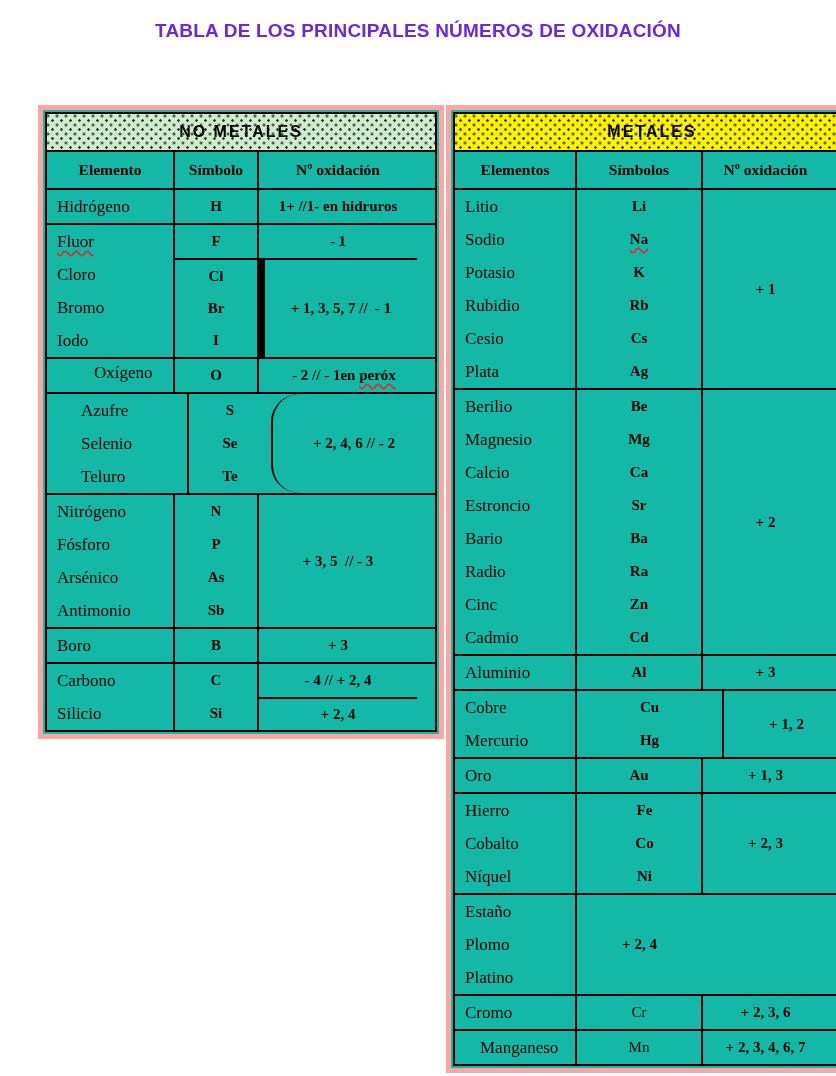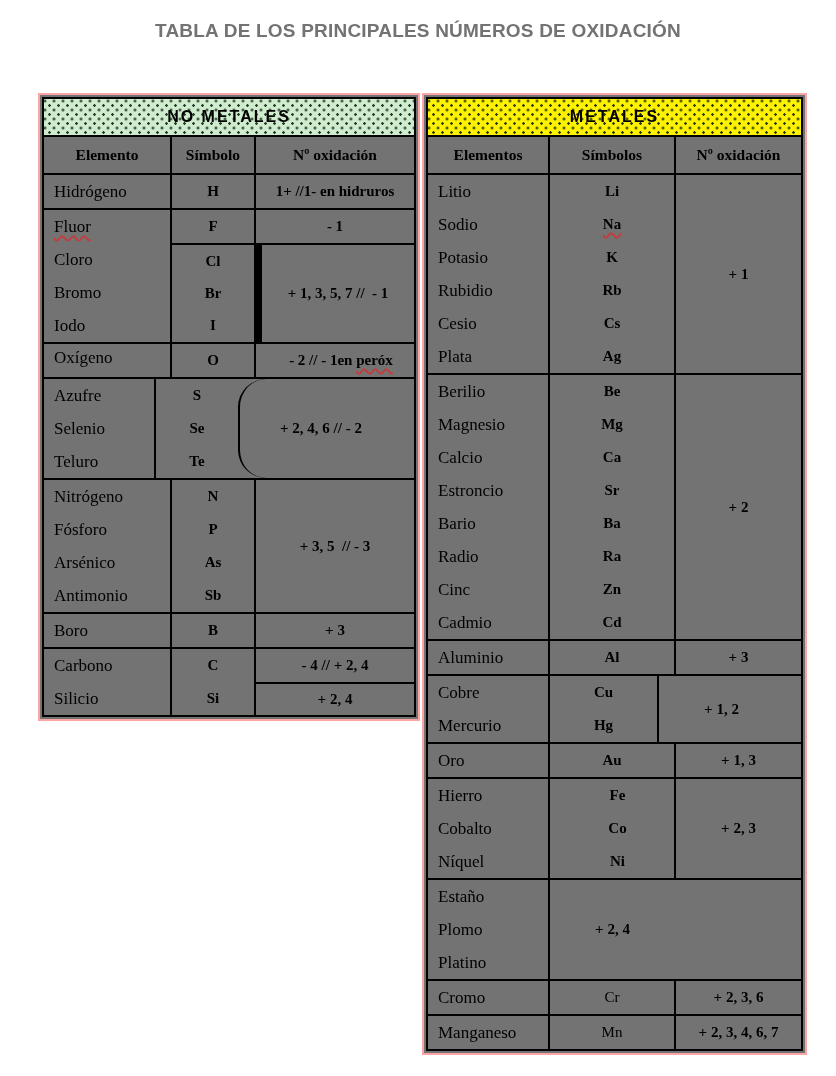--- a/index.html
+++ b/index.html
@@ -3,24 +3,24 @@
 <meta charset="utf-8">
 <style>
   html,body{margin:0;padding:0;}
   body{
     width:836px;height:1076px;position:relative;background:#ffffff;
     font-family:"Liberation Serif", serif;color:#000;
   }
   .title{
     position:absolute;top:20px;left:0;width:100%;text-align:center;
     font-family:"Liberation Sans", sans-serif;font-weight:bold;
-    font-size:19px;color:#737373;letter-spacing:0.2px;
+    font-size:19px;color:#6d28d9;letter-spacing:0.2px;
   }
   .tables{position:absolute;top:93px;left:38px;display:flex;gap:2px;align-items:flex-start;}
-  .tablewrap{border:2px solid #fca5a5;padding:2px;background:#737373;}
+  .tablewrap{border:5px solid #fca5a5;padding:2px;background:#14b8a6;margin-top:12px;}
   .tableinner{border:2px solid #000;}
   .band{
     height:36px;border-bottom:2px solid #000;
     display:flex;align-items:center;justify-content:center;
     font-family:"Liberation Sans", sans-serif;font-weight:bold;
     font-size:16px;letter-spacing:2px;color:#000;
     background-image:
       radial-gradient(circle, rgba(10,30,10,0.85) 1.1px, transparent 1.5px),
       radial-gradient(circle, rgba(10,30,10,0.85) 1.1px, transparent 1.5px);
     background-size:9px 9px;
@@ -140,21 +140,21 @@
               </div>
               <div class="cell thickleft" style="height: 99px;">
                 <div class="line">
                   <span>+ 1, 3, 5, 7 //  - 1</span>
                 </div>
               </div>
             </div>
           </div>
           <div class="group">
             <div class="gcol c0" style="width: 126px;">
-              <div class="cell" style="height: 28px;">
+              <div class="cell" style="height: 28px; padding-left: 37px;">
                 <div class="line">
                   <span>Oxígeno</span>
                 </div>
               </div>
             </div>
             <div class="gcol c1" style="width: 84px;">
               <div class="cell" style="height: 33px;">
                 <div class="line">
                   <span>O</span>
                 </div>
@@ -163,21 +163,21 @@
             <div class="gcol c2" style="width: 160px;">
               <div class="cell" style="height: 33px; padding-left: 12px;">
                 <div class="line">
                   <span>- 2 // - 1en </span>
                   <span class="wavy">peróx</span>
                 </div>
               </div>
             </div>
           </div>
           <div class="group">
-            <div class="gcol c0" style="width: 110px;">
+            <div class="gcol c0" style="width: 140px; padding-left: 24px;">
               <div class="cell" style="height: 99px;">
                 <div class="line">
                   <span>Azufre</span>
                 </div>
                 <div class="line">
                   <span>Selenio</span>
                 </div>
                 <div class="line">
                   <span>Teluro</span>
                 </div>
@@ -462,21 +462,21 @@
             <div class="gcol c0" style="width: 120px;">
               <div class="cell" style="height: 66px;">
                 <div class="line">
                   <span>Cobre</span>
                 </div>
                 <div class="line">
                   <span>Mercurio</span>
                 </div>
               </div>
             </div>
-            <div class="gcol c1" style="width: 109px;">
+            <div class="gcol c1" style="width: 147px;">
               <div class="cell" style="height: 66px;">
                 <div class="line">
                   <span>Cu</span>
                 </div>
                 <div class="line">
                   <span>Hg</span>
                 </div>
               </div>
             </div>
             <div class="gcol c2" style="width: 127px;">
@@ -585,21 +585,21 @@
             <div class="gcol c2" style="width: 127px;">
               <div class="cell" style="height: 33px;">
                 <div class="line">
                   <span>+ 2, 3, 6</span>
                 </div>
               </div>
             </div>
           </div>
           <div class="group">
             <div class="gcol c0" style="width: 120px;">
-              <div class="cell" style="height: 33px;">
+              <div class="cell" style="height: 33px; padding-left: 15px;">
                 <div class="line">
                   <span>Manganeso</span>
                 </div>
               </div>
             </div>
             <div class="gcol c1" style="width: 126px;">
               <div class="cell nobold" style="height: 33px;">
                 <div class="line">
                   <span>Mn</span>
                 </div>

